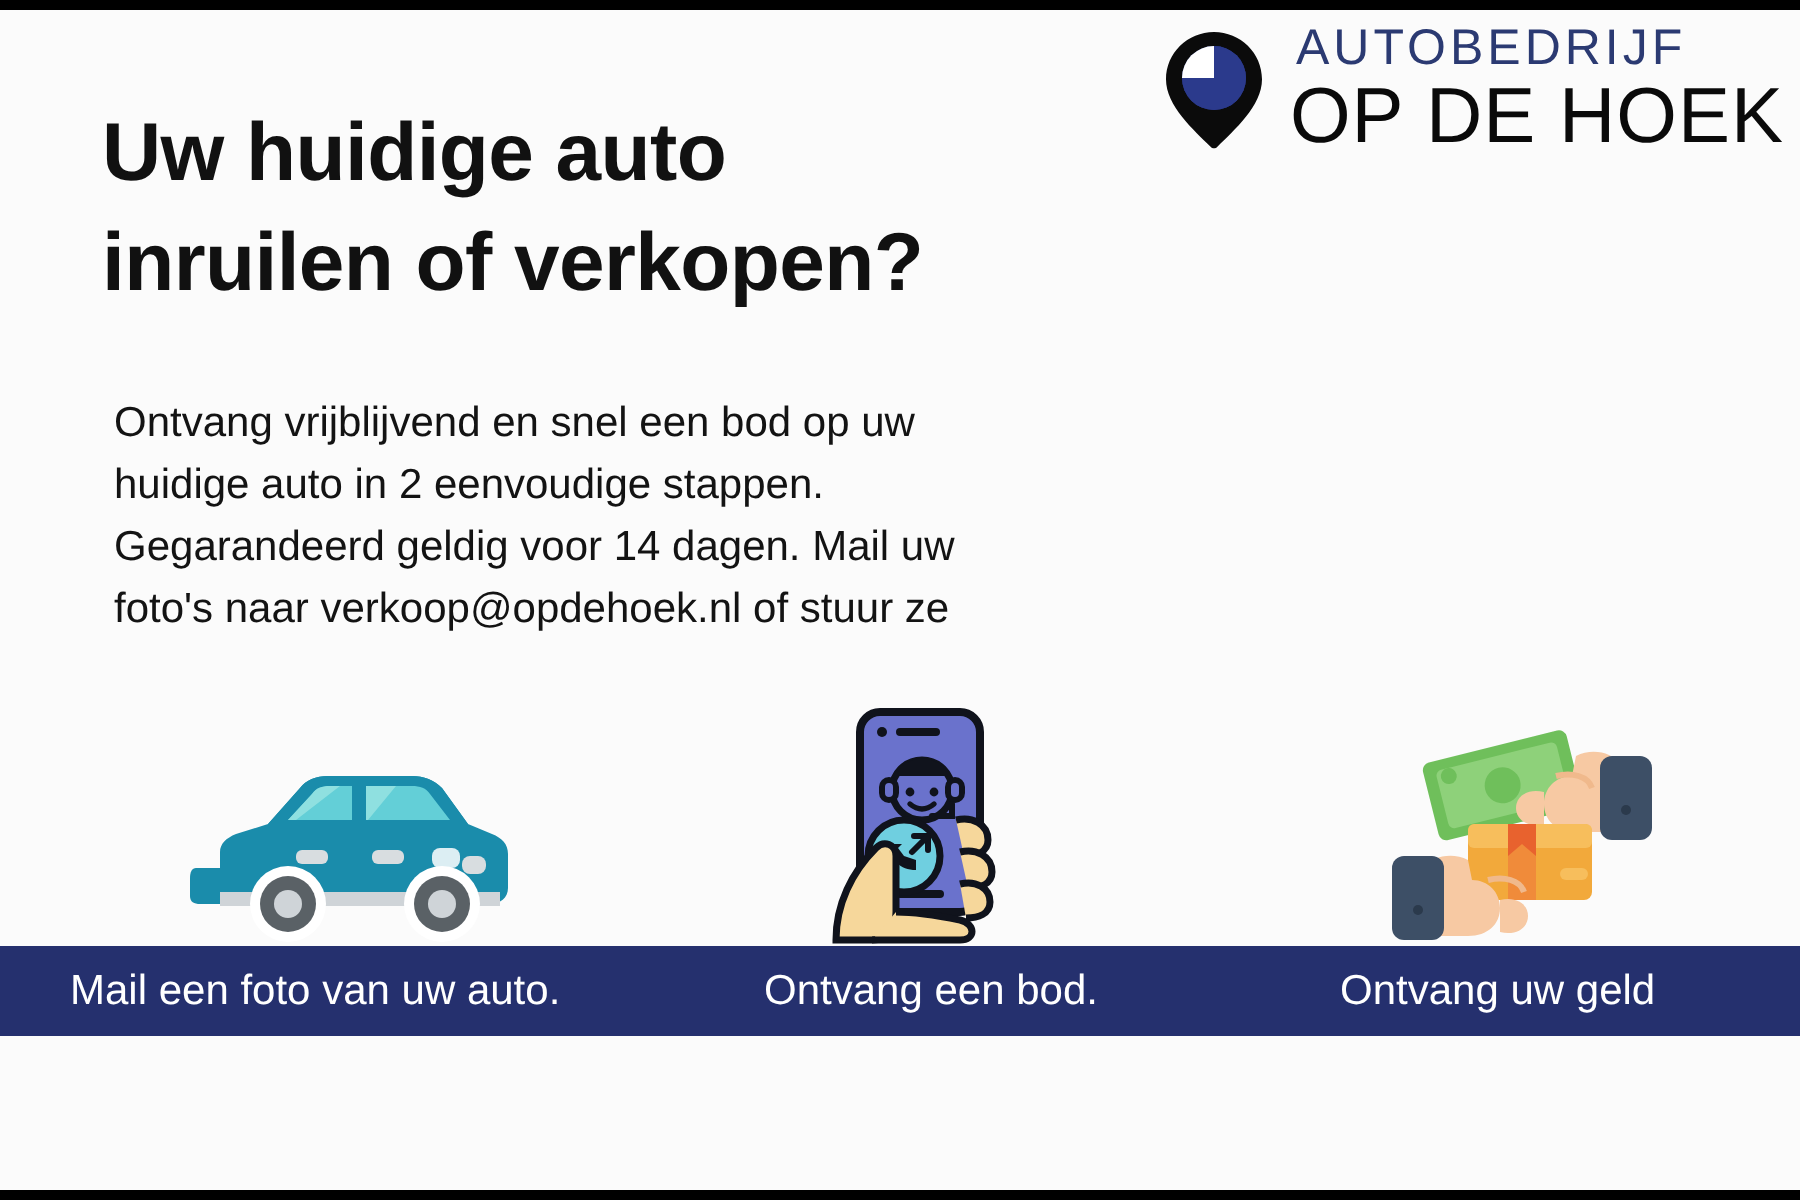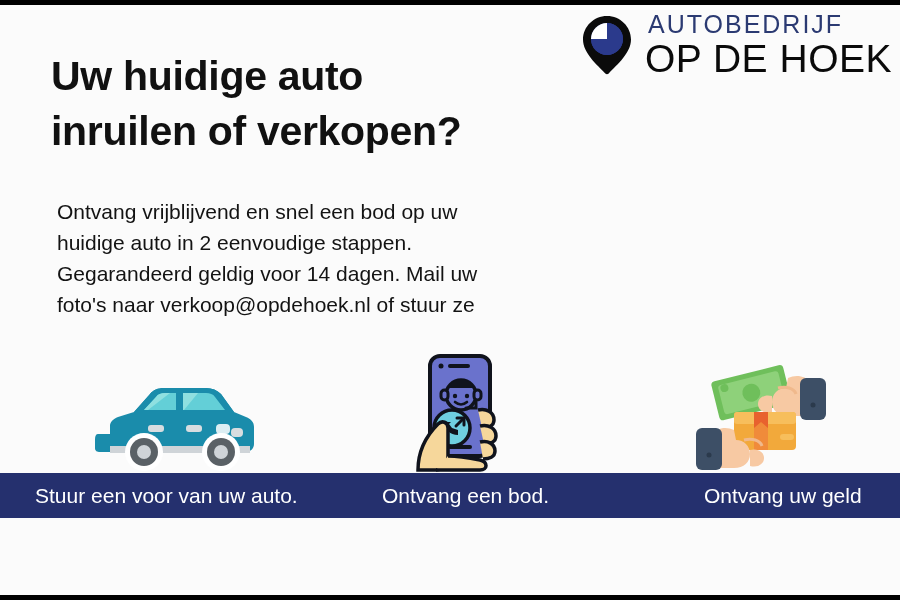--- a/index.html
+++ b/index.html
@@ -104,21 +104,21 @@
   .step-label {
     position: absolute;
     top: 50%;
     transform: translateY(-50%);
     color: #ffffff;
     font-size: 21px;
     white-space: nowrap;
   }
   .step-1 { left: 35px; }
   .step-2 { left: 382px; }
-  .step-3 { left: 670px; margin-left: 34px; }
+  .step-3 { left: 670px; }
 </style>
 </head>
 <body>
 
 <div class="stage">
 
   <div class="edge-strip top"></div>
 
   <div class="logo">
     <svg class="logo-pin" viewBox="0 0 56 60">
@@ -230,20 +230,20 @@
         <path d="M58 96 C66 94 72 98 72 104 C72 110 66 114 58 112" fill="#f7c9a3"></path>
         <path d="M52 86 C60 84 68 86 70 92" fill="none" stroke="#f0b98c" stroke-width="3"></path>
         <rect x="4" y="74" width="26" height="42" rx="6" fill="#3d4f66"></rect>
         <circle cx="17" cy="101" r="2.5" fill="#2b3a4c"></circle>
       </svg>
     </div>
 
   </div>
 
   <div class="stepbar">
-    <span class="step-label step-1">Stuur een voor van uw auto.</span>
+    <span class="step-label step-1">Mail een foto van uw auto.</span>
     <span class="step-label step-2">Ontvang een bod.</span>
     <span class="step-label step-3">Ontvang uw geld</span>
   </div>
 
   <div class="edge-strip bottom"></div>
 
 </div>
 
 </body></html>

